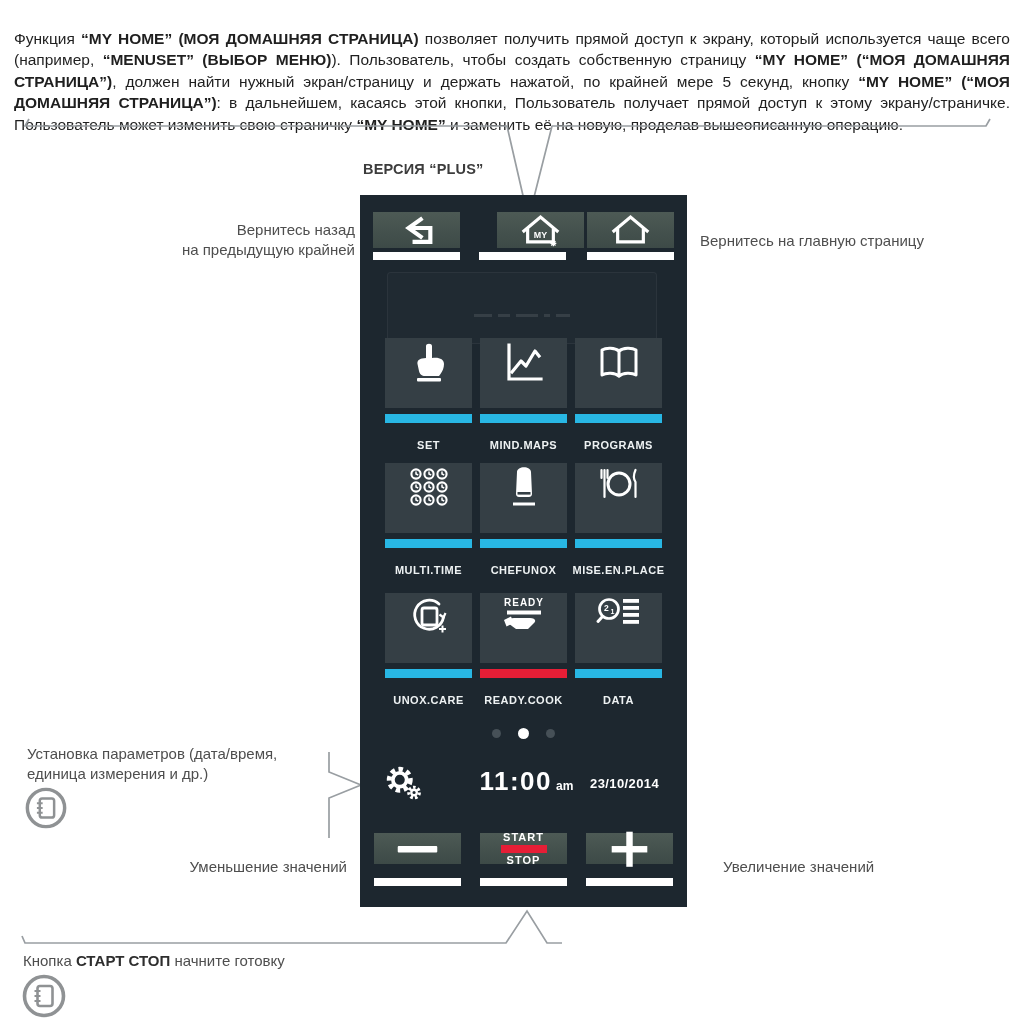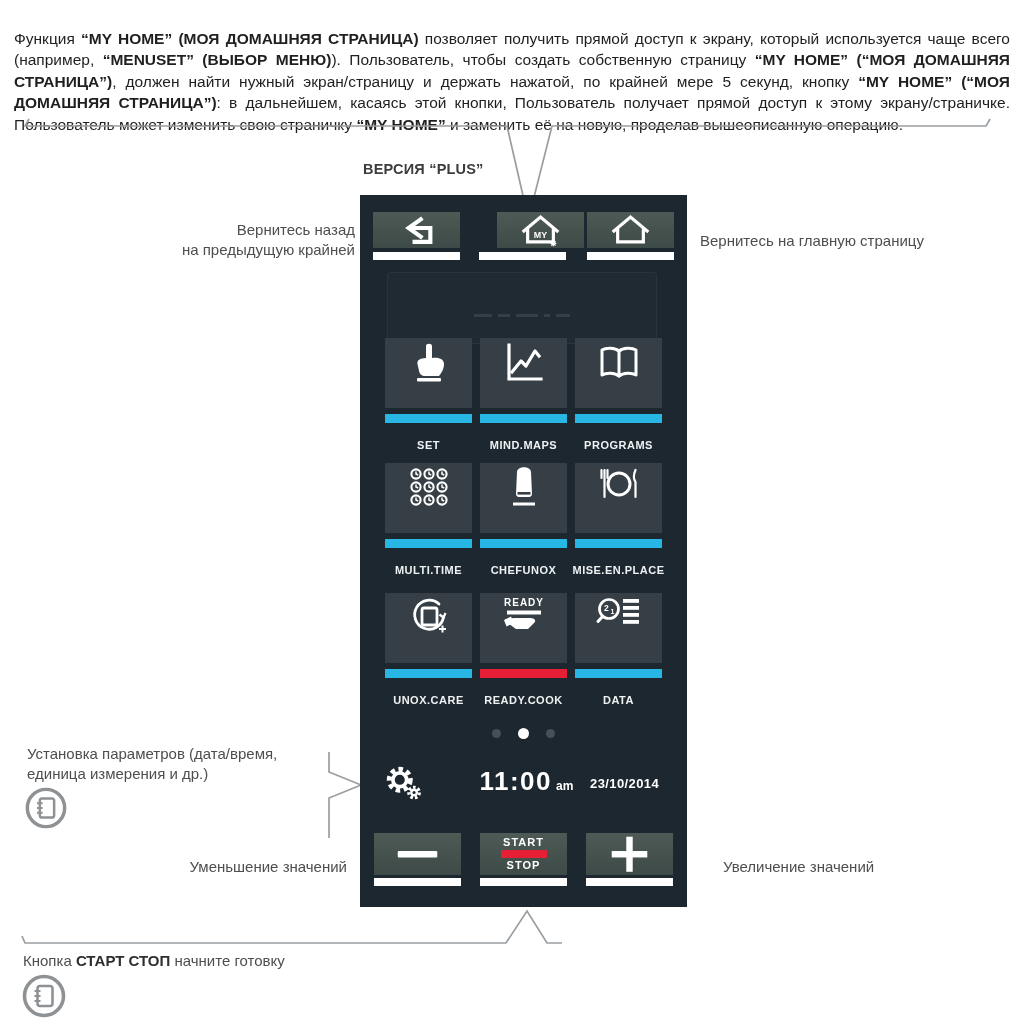--- a/index.html
+++ b/index.html
@@ -12,21 +12,21 @@
   
   .cap{position:absolute;font-size:15px;line-height:1.35;color:#4e4e4e;}
   .cap b{color:#2e2e2e;}
   
   #lines{position:absolute;left:0;top:0;pointer-events:none;}
   
   #screen{position:absolute;left:360px;top:195px;width:327px;height:712px;background:var(--panel,#1d272f);}
   .btn{position:absolute;width:87px;background:linear-gradient(180deg,#4d5a55 0%,#44514d 55%,#3d4a47 100%);
        display:flex;align-items:center;justify-content:center;}
   .navbtn{height:36px;}
-  .ctlbtn{height:42px;}
+  .ctlbtn{height:31px;}
   .ubar{position:absolute;width:87px;height:8px;background:#fff;}
   .tilerow{position:absolute;left:25px;display:flex;gap:8px;}
   .tile{width:87px;display:flex;flex-direction:column;align-items:center;}
   .ticonbox{width:87px;height:70px;background:var(--tile,#353f45);display:flex;align-items:flex-start;justify-content:center;}
   .tbar{width:87px;height:9px;margin-top:6px;background:var(--cyan,#28b7e4);}
   .tbar.red{background:var(--red,#e61e36);}
   .tlabel{margin-top:16px;font-size:11px;font-weight:bold;color:#eef2f3;letter-spacing:.5px;white-space:nowrap;}
   #ghost{position:absolute;left:27px;top:77px;width:270px;height:72px;border:1px solid rgba(255,255,255,.05);
          border-radius:4px;background:rgba(255,255,255,.015);display:flex;align-items:flex-end;justify-content:center;padding-bottom:26px;box-sizing:border-box;}
   #ghost span{display:inline-block;height:3px;background:rgba(255,255,255,.10);margin:0 3px;}

